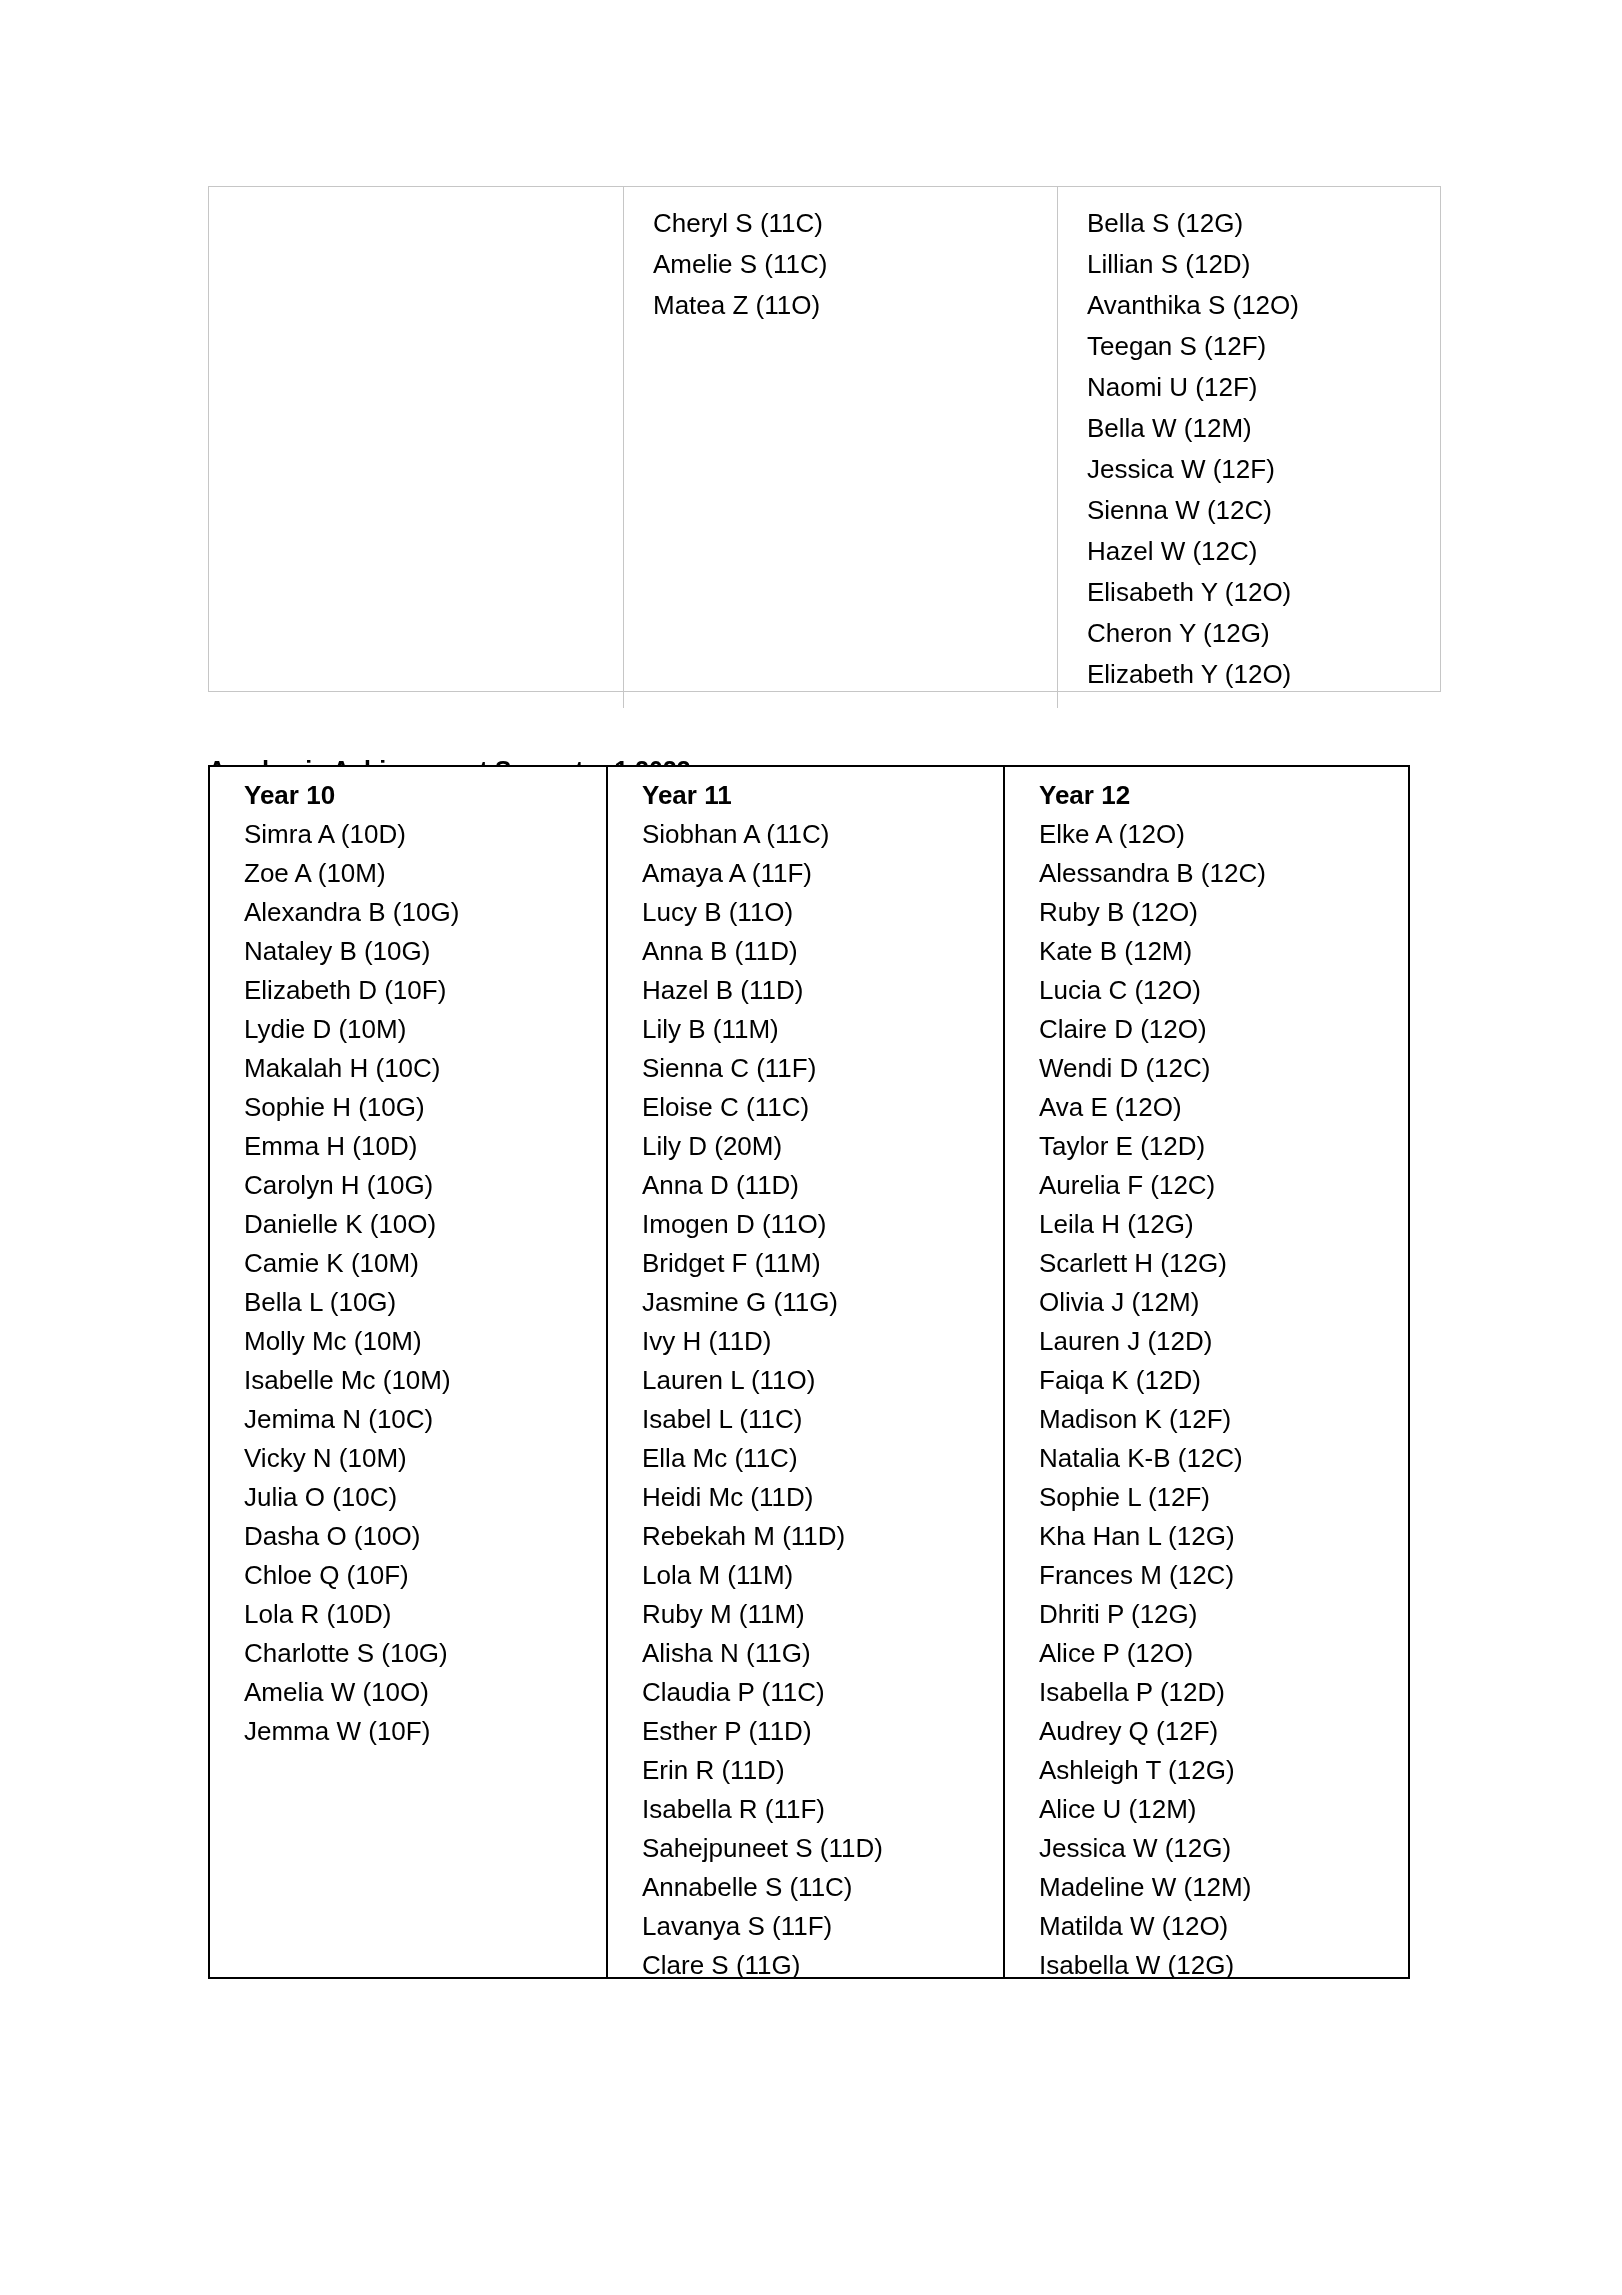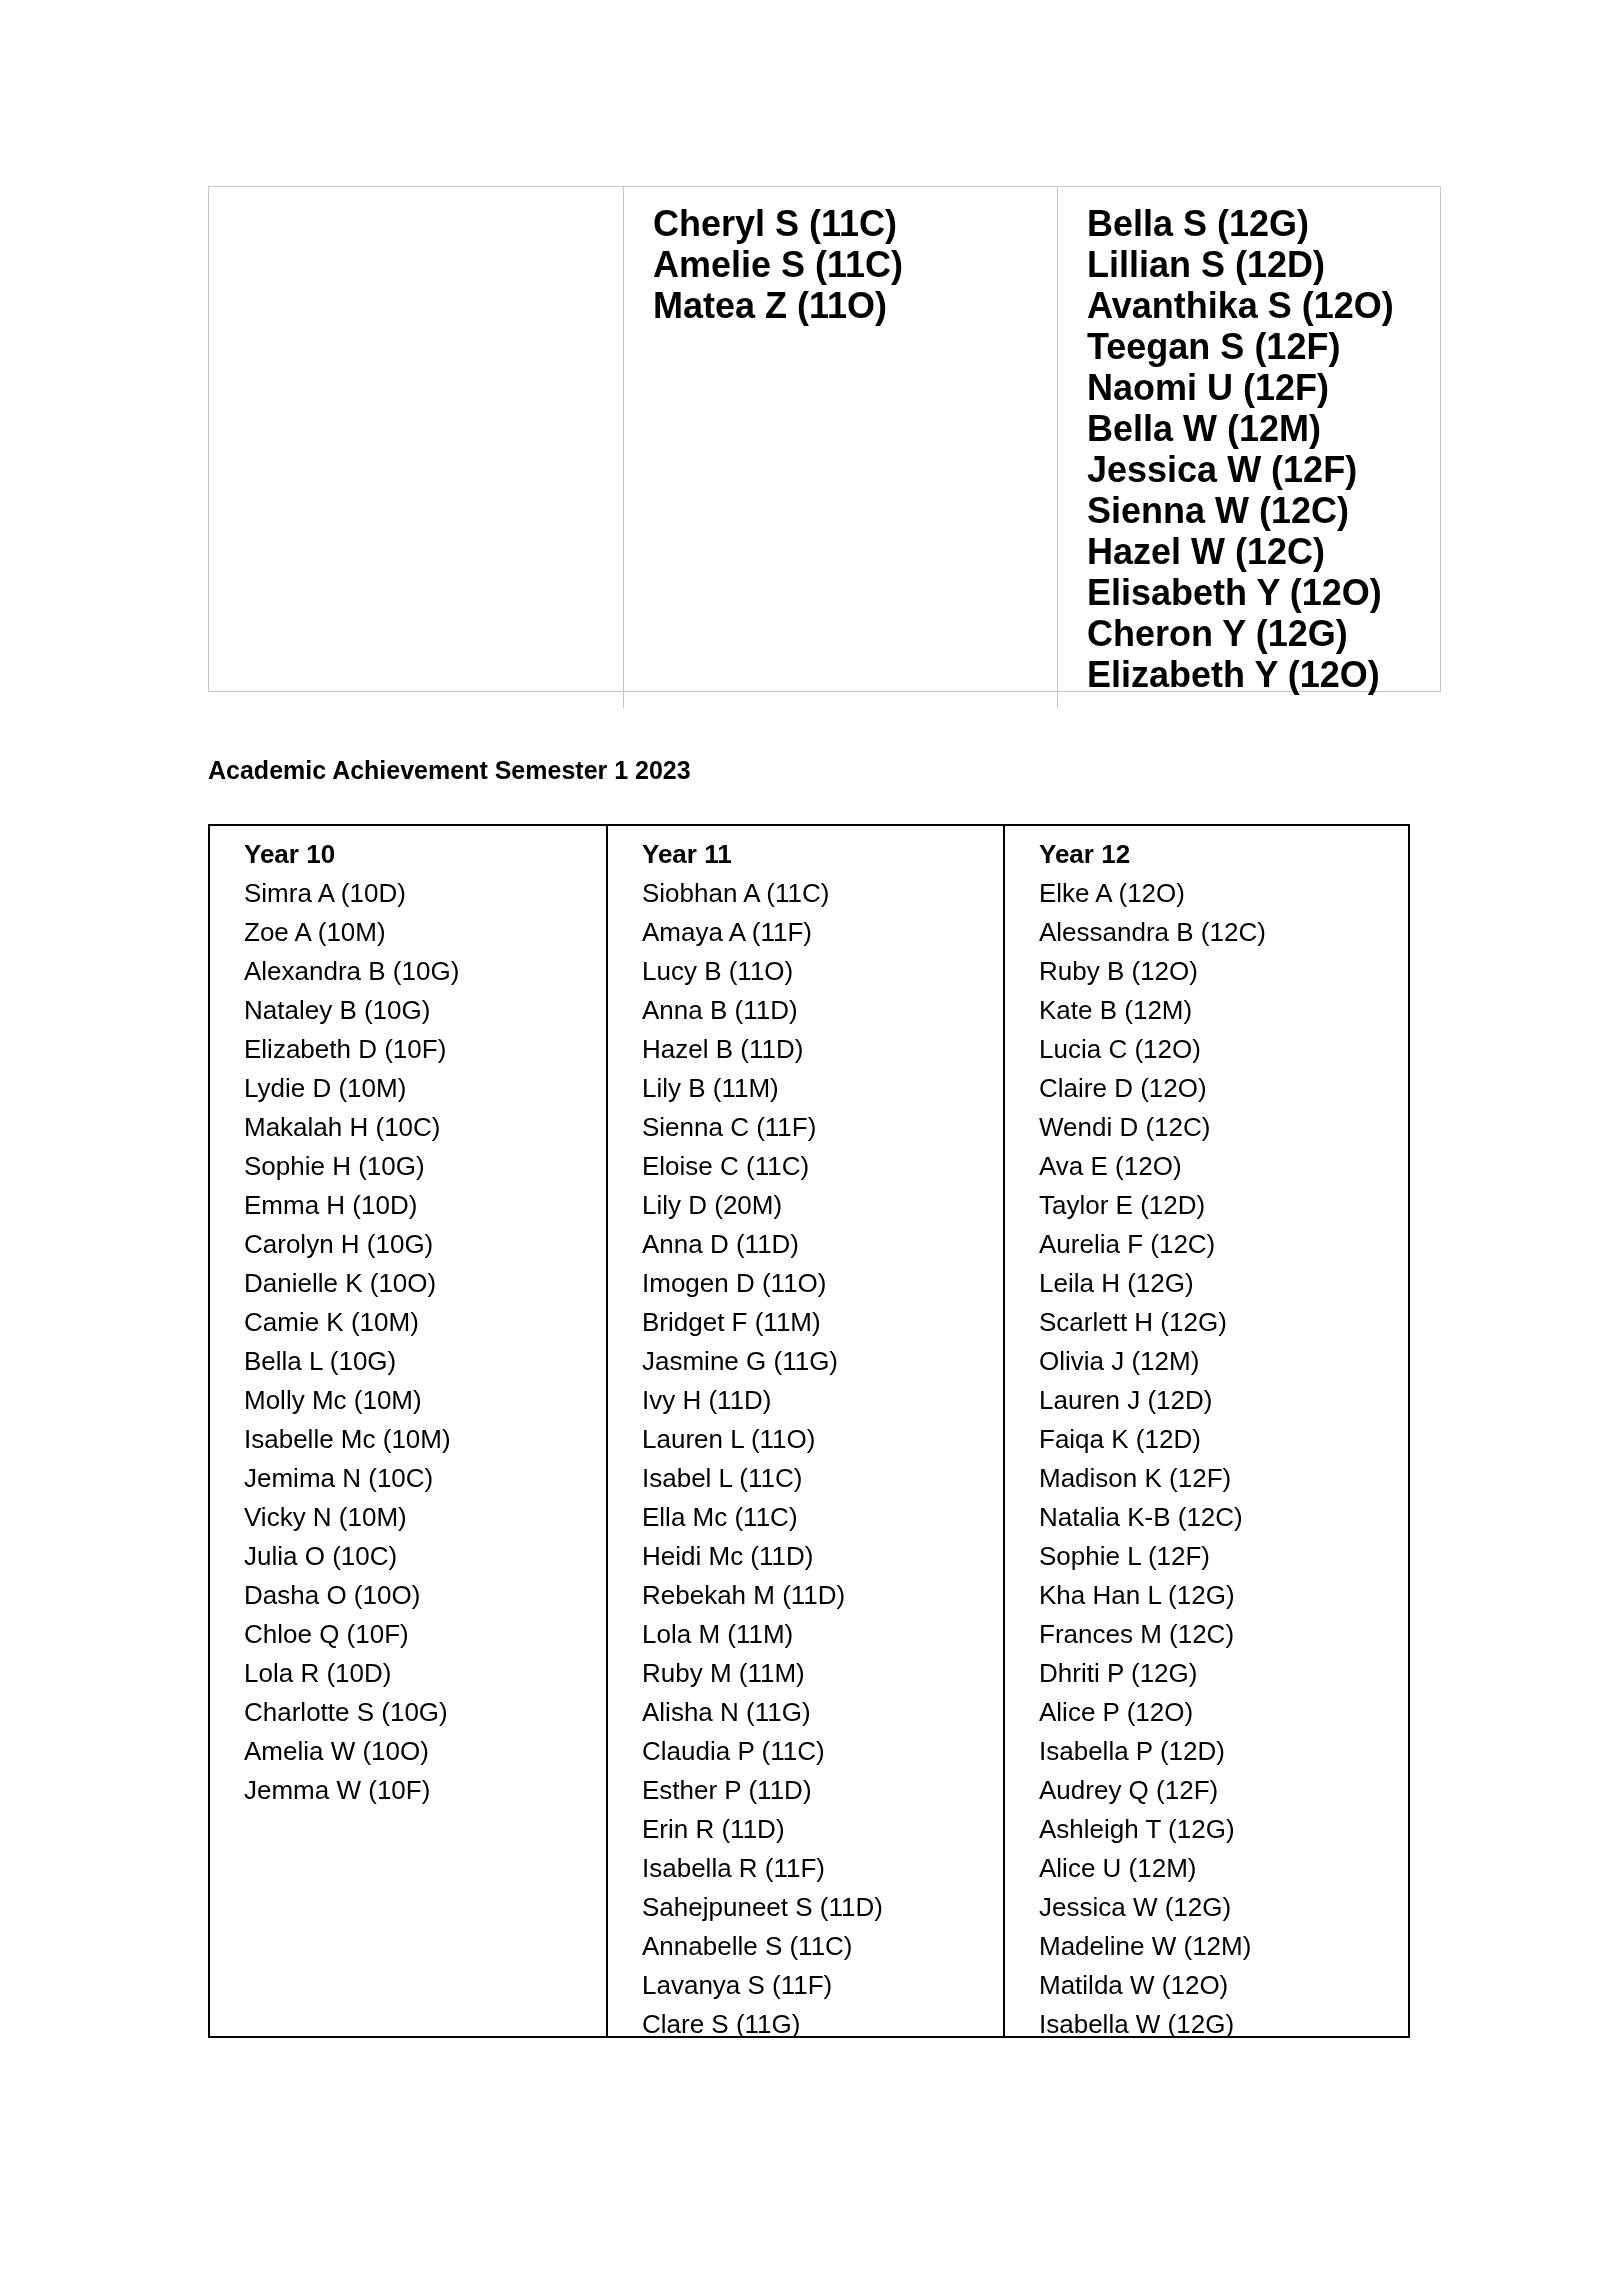--- a/index.html
+++ b/index.html
@@ -29,42 +29,41 @@
     background: #ffffff;
   }
   .cont-table .cell {
     box-sizing: border-box;
     padding: 15.7px 13px 13px 29px;
   }
   .cont-table .cell + .cell {
     border-left: 1.3px solid #c6c6c6;
   }
   .cont-table .name {
-    font-size: 36px;
+    font-size: 26px;
     line-height: 41px;
     white-space: nowrap;
-    font-weight: bold;
   }
 
   
   .heading {
     position: absolute;
     left: 208px;
     top: 754px;
     font-size: 25px;
     font-weight: bold;
     line-height: 33px;
     white-space: nowrap;
   }
 
   
   .ach-table {
     position: absolute;
     left: 208px;
-    top: 824px;
+    top: 765px;
     width: 1202px;
     height: 1214px;
     box-sizing: border-box;
     border: 2px solid #000000;
     display: grid;
     grid-template-columns: 396px 397px 1fr;
     background: #ffffff;
   }
   .ach-table .cell {
     box-sizing: border-box;

